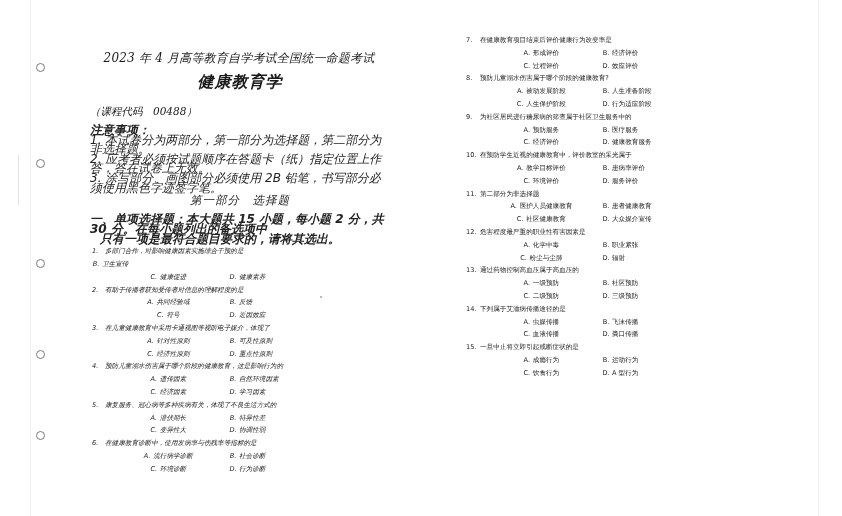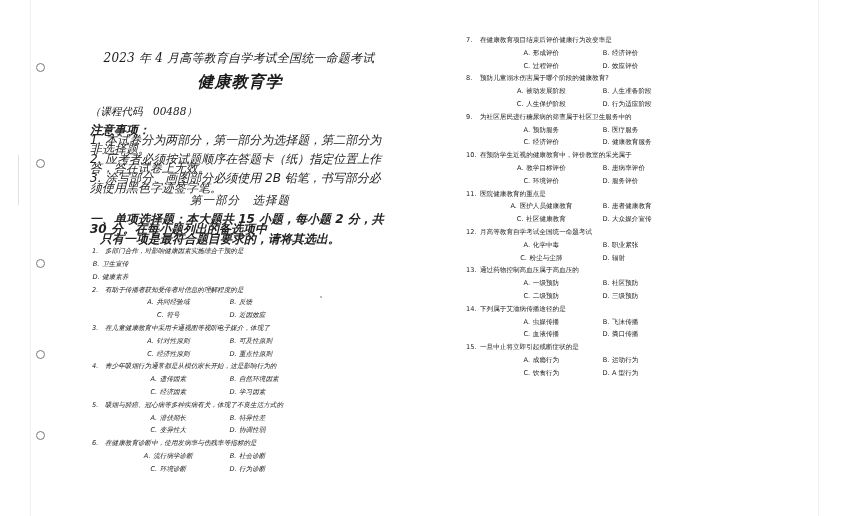--- a/index.html
+++ b/index.html
@@ -74,20 +74,21 @@
   </div>
 
   <div class="q1-block">
 
   <div class="question">
     <div class="q-stem"><span class="q-num">1.</span><span>多部门合作，对影响健康因素实施综合干预的是</span></div>
     <div class="opt-row">
       <span class="opt opt-b"><span class="opt-letter">B.</span><span>卫生宣传</span></span>
     </div>
     <div class="opt-row">
+      <span class="opt opt-a"><span class="opt-letter">C.</span><span>健康促进</span></span>
       <span class="opt opt-b"><span class="opt-letter">D.</span><span>健康素养</span></span>
     </div>
   </div>
 
   <div class="question">
     <div class="q-stem"><span class="q-num">2.</span><span>有助于传播者获知受传者对信息的理解程度的是</span></div>
     <div class="opt-row">
       <span class="opt opt-a"><span class="opt-letter">A.</span><span>共同经验域</span></span>
       <span class="opt opt-b"><span class="opt-letter">B.</span><span>反馈</span></span>
     </div>
@@ -103,33 +104,33 @@
       <span class="opt opt-a"><span class="opt-letter">A.</span><span>针对性原则</span></span>
       <span class="opt opt-b"><span class="opt-letter">B.</span><span>可及性原则</span></span>
     </div>
     <div class="opt-row">
       <span class="opt opt-a"><span class="opt-letter">C.</span><span>经济性原则</span></span>
       <span class="opt opt-b"><span class="opt-letter">D.</span><span>重点性原则</span></span>
     </div>
   </div>
 
   <div class="question">
-    <div class="q-stem"><span class="q-num">4.</span><span>青少年吸烟行为通常都是从模仿家长开始，这是影响行为的</span></div>
+    <div class="q-stem"><span class="q-num">4.</span><span>预防儿童溺水伤害属于哪个阶段的健康教育，这是影响行为的</span></div>
     <div class="opt-row">
       <span class="opt opt-a"><span class="opt-letter">A.</span><span>遗传因素</span></span>
       <span class="opt opt-b"><span class="opt-letter">B.</span><span>自然环境因素</span></span>
     </div>
     <div class="opt-row">
       <span class="opt opt-a"><span class="opt-letter">C.</span><span>经济因素</span></span>
       <span class="opt opt-b"><span class="opt-letter">D.</span><span>学习因素</span></span>
     </div>
   </div>
 
   <div class="question">
-    <div class="q-stem"><span class="q-num">5.</span><span>吸烟与肺癌、冠心病等多种疾病有关，体现了不良生活方式的</span></div>
+    <div class="q-stem"><span class="q-num">5.</span><span>康复服务、冠心病等多种疾病有关，体现了不良生活方式的</span></div>
     <div class="opt-row">
       <span class="opt opt-a"><span class="opt-letter">A.</span><span>潜伏期长</span></span>
       <span class="opt opt-b"><span class="opt-letter">B.</span><span>特异性差</span></span>
     </div>
     <div class="opt-row">
       <span class="opt opt-a"><span class="opt-letter">C.</span><span>变异性大</span></span>
       <span class="opt opt-b"><span class="opt-letter">D.</span><span>协调性弱</span></span>
     </div>
   </div>
 
@@ -190,33 +191,33 @@
       <span class="opt opt-a"><span class="opt-letter">A.</span><span>教学目标评价</span></span>
       <span class="opt opt-b"><span class="opt-letter">B.</span><span>患病率评价</span></span>
     </div>
     <div class="opt-row">
       <span class="opt opt-a"><span class="opt-letter">C.</span><span>环境评价</span></span>
       <span class="opt opt-b"><span class="opt-letter">D.</span><span>服务评价</span></span>
     </div>
   </div>
 
   <div class="question">
-    <div class="q-stem"><span class="q-num">11.</span><span>医院健康教育的重点是</span></div>
+    <div class="q-stem"><span class="q-num">11.</span><span>第二部分为非选择题</span></div>
     <div class="opt-row">
       <span class="opt opt-a"><span class="opt-letter">A.</span><span>医护人员健康教育</span></span>
       <span class="opt opt-b"><span class="opt-letter">B.</span><span>患者健康教育</span></span>
     </div>
     <div class="opt-row">
       <span class="opt opt-a"><span class="opt-letter">C.</span><span>社区健康教育</span></span>
       <span class="opt opt-b"><span class="opt-letter">D.</span><span>大众媒介宣传</span></span>
     </div>
   </div>
 
   <div class="question">
-    <div class="q-stem"><span class="q-num">12.</span><span>月高等教育自学考试全国统一命题考试</span></div>
+    <div class="q-stem"><span class="q-num">12.</span><span>危害程度最严重的职业性有害因素是</span></div>
     <div class="opt-row">
       <span class="opt opt-a"><span class="opt-letter">A.</span><span>化学中毒</span></span>
       <span class="opt opt-b"><span class="opt-letter">B.</span><span>职业紧张</span></span>
     </div>
     <div class="opt-row">
       <span class="opt opt-a"><span class="opt-letter">C.</span><span>粉尘与尘肺</span></span>
       <span class="opt opt-b"><span class="opt-letter">D.</span><span>辐射</span></span>
     </div>
   </div>
 

